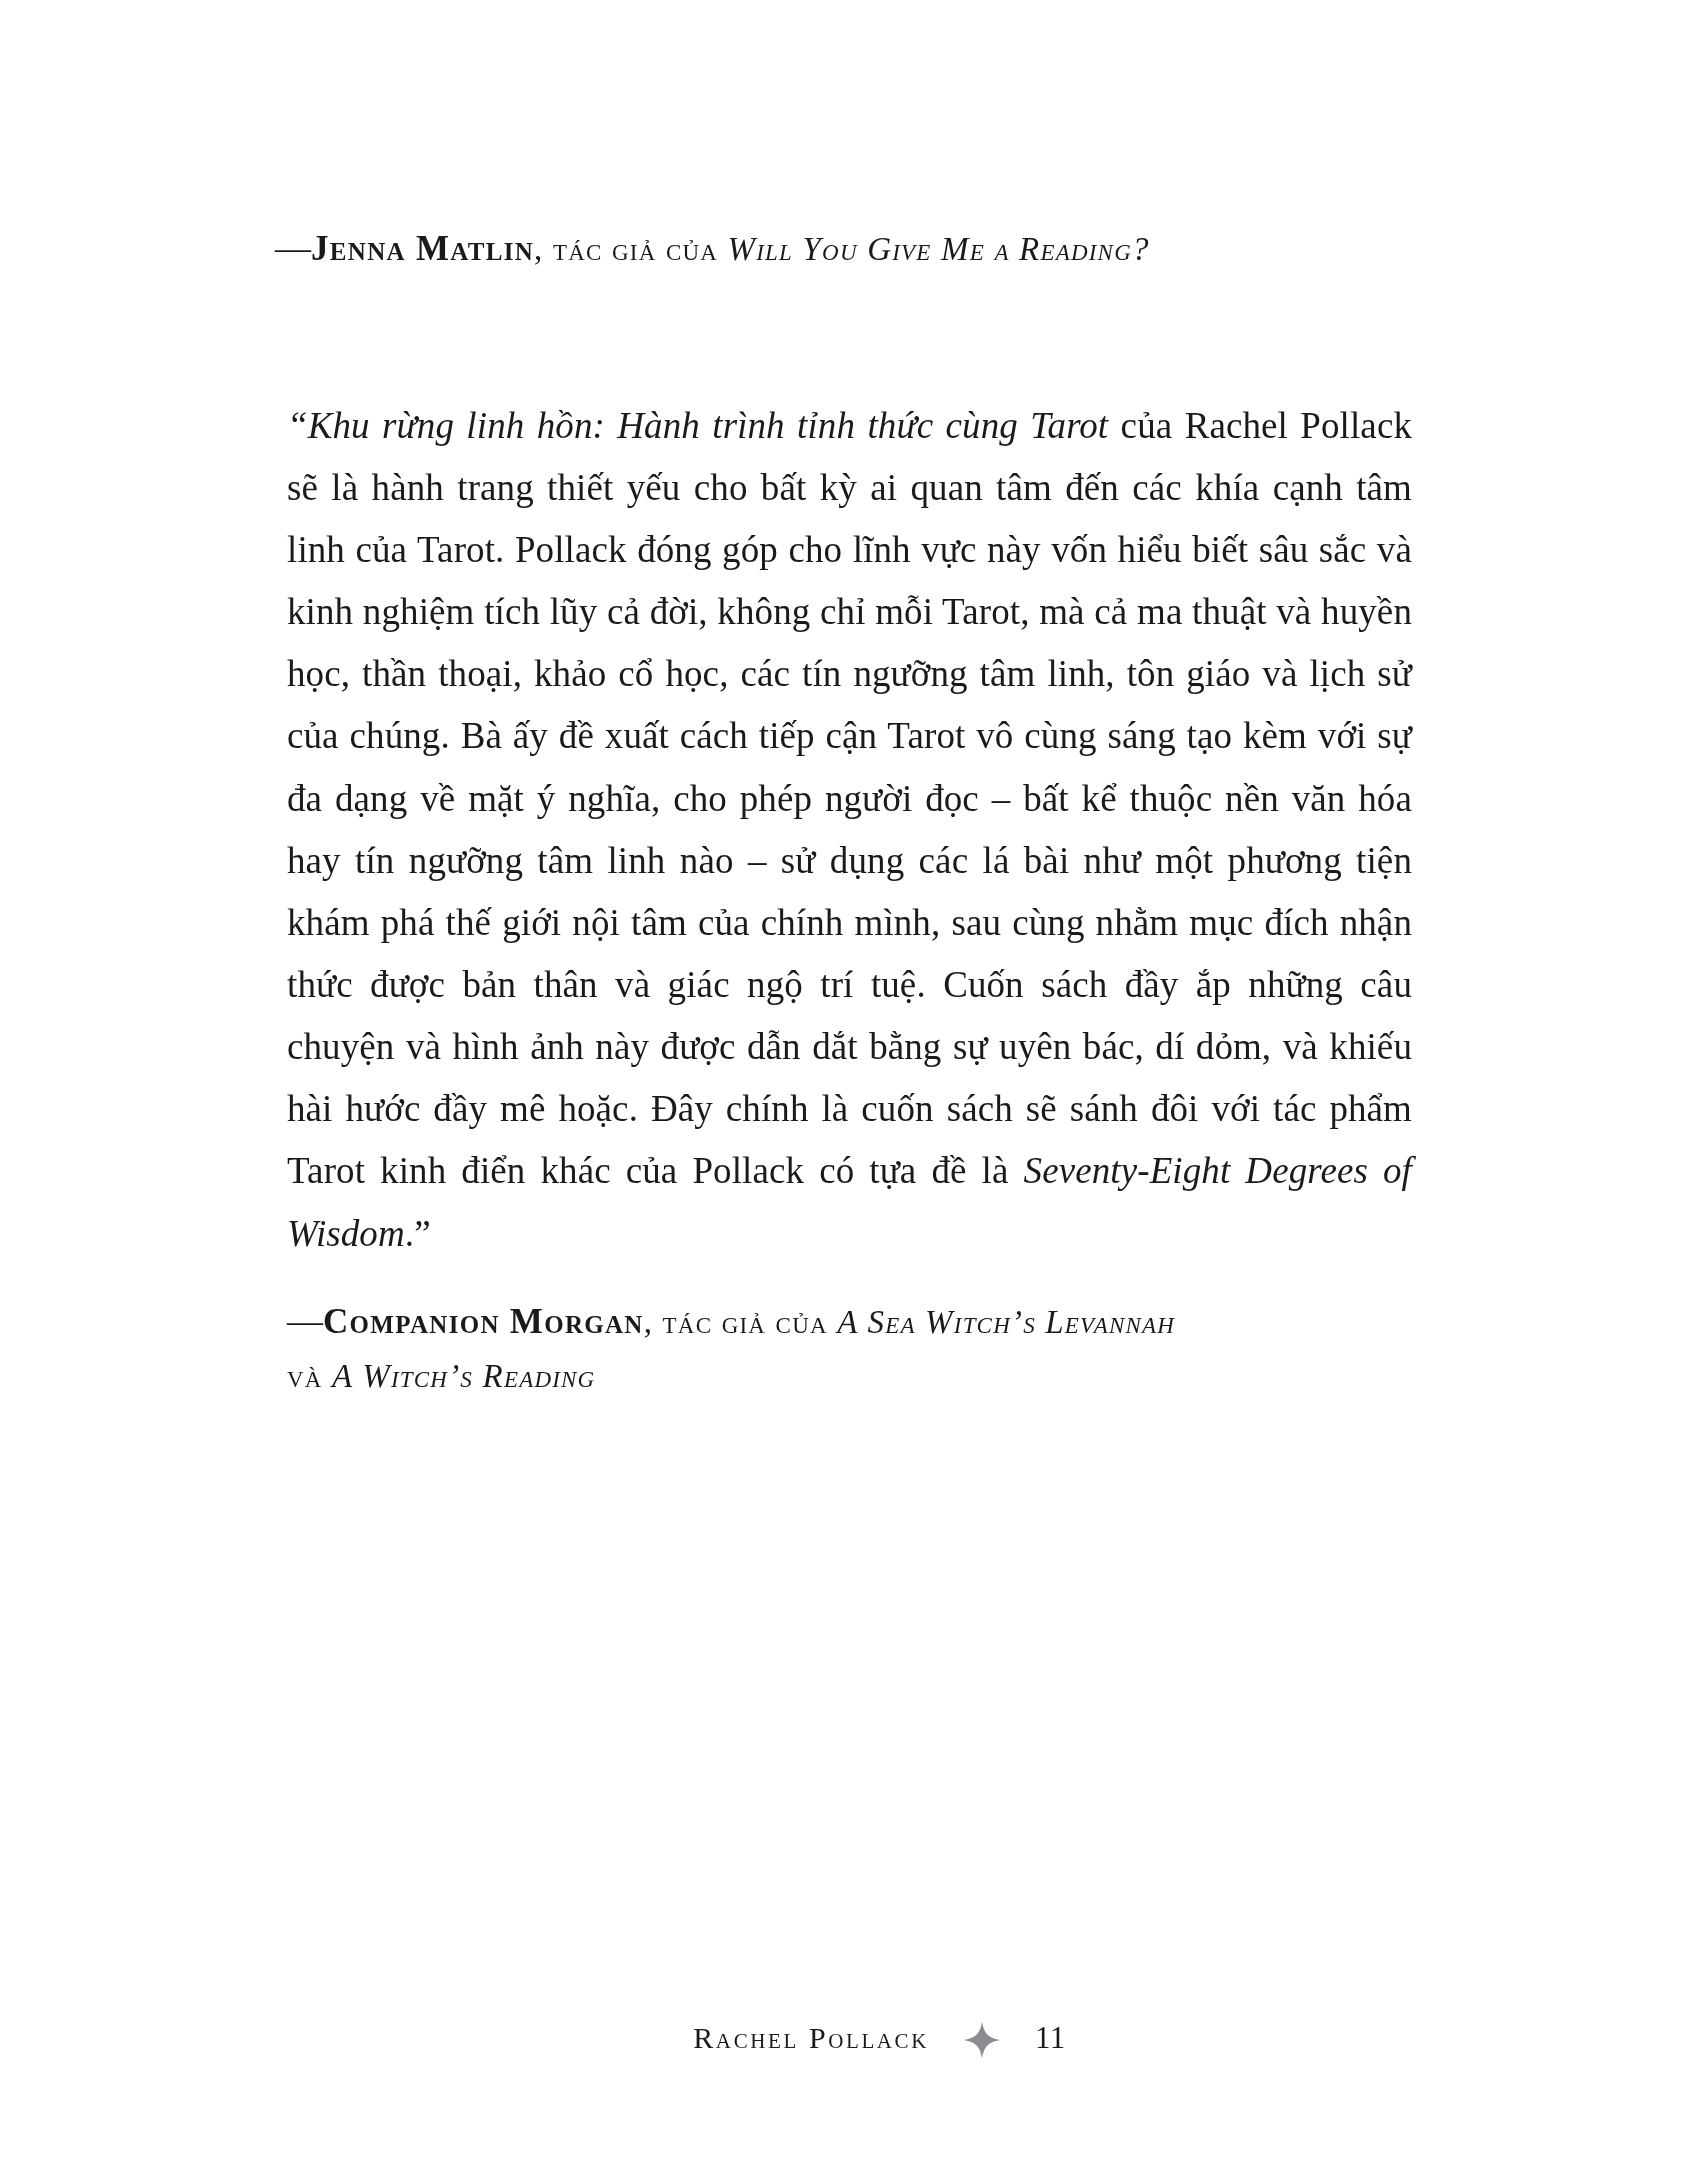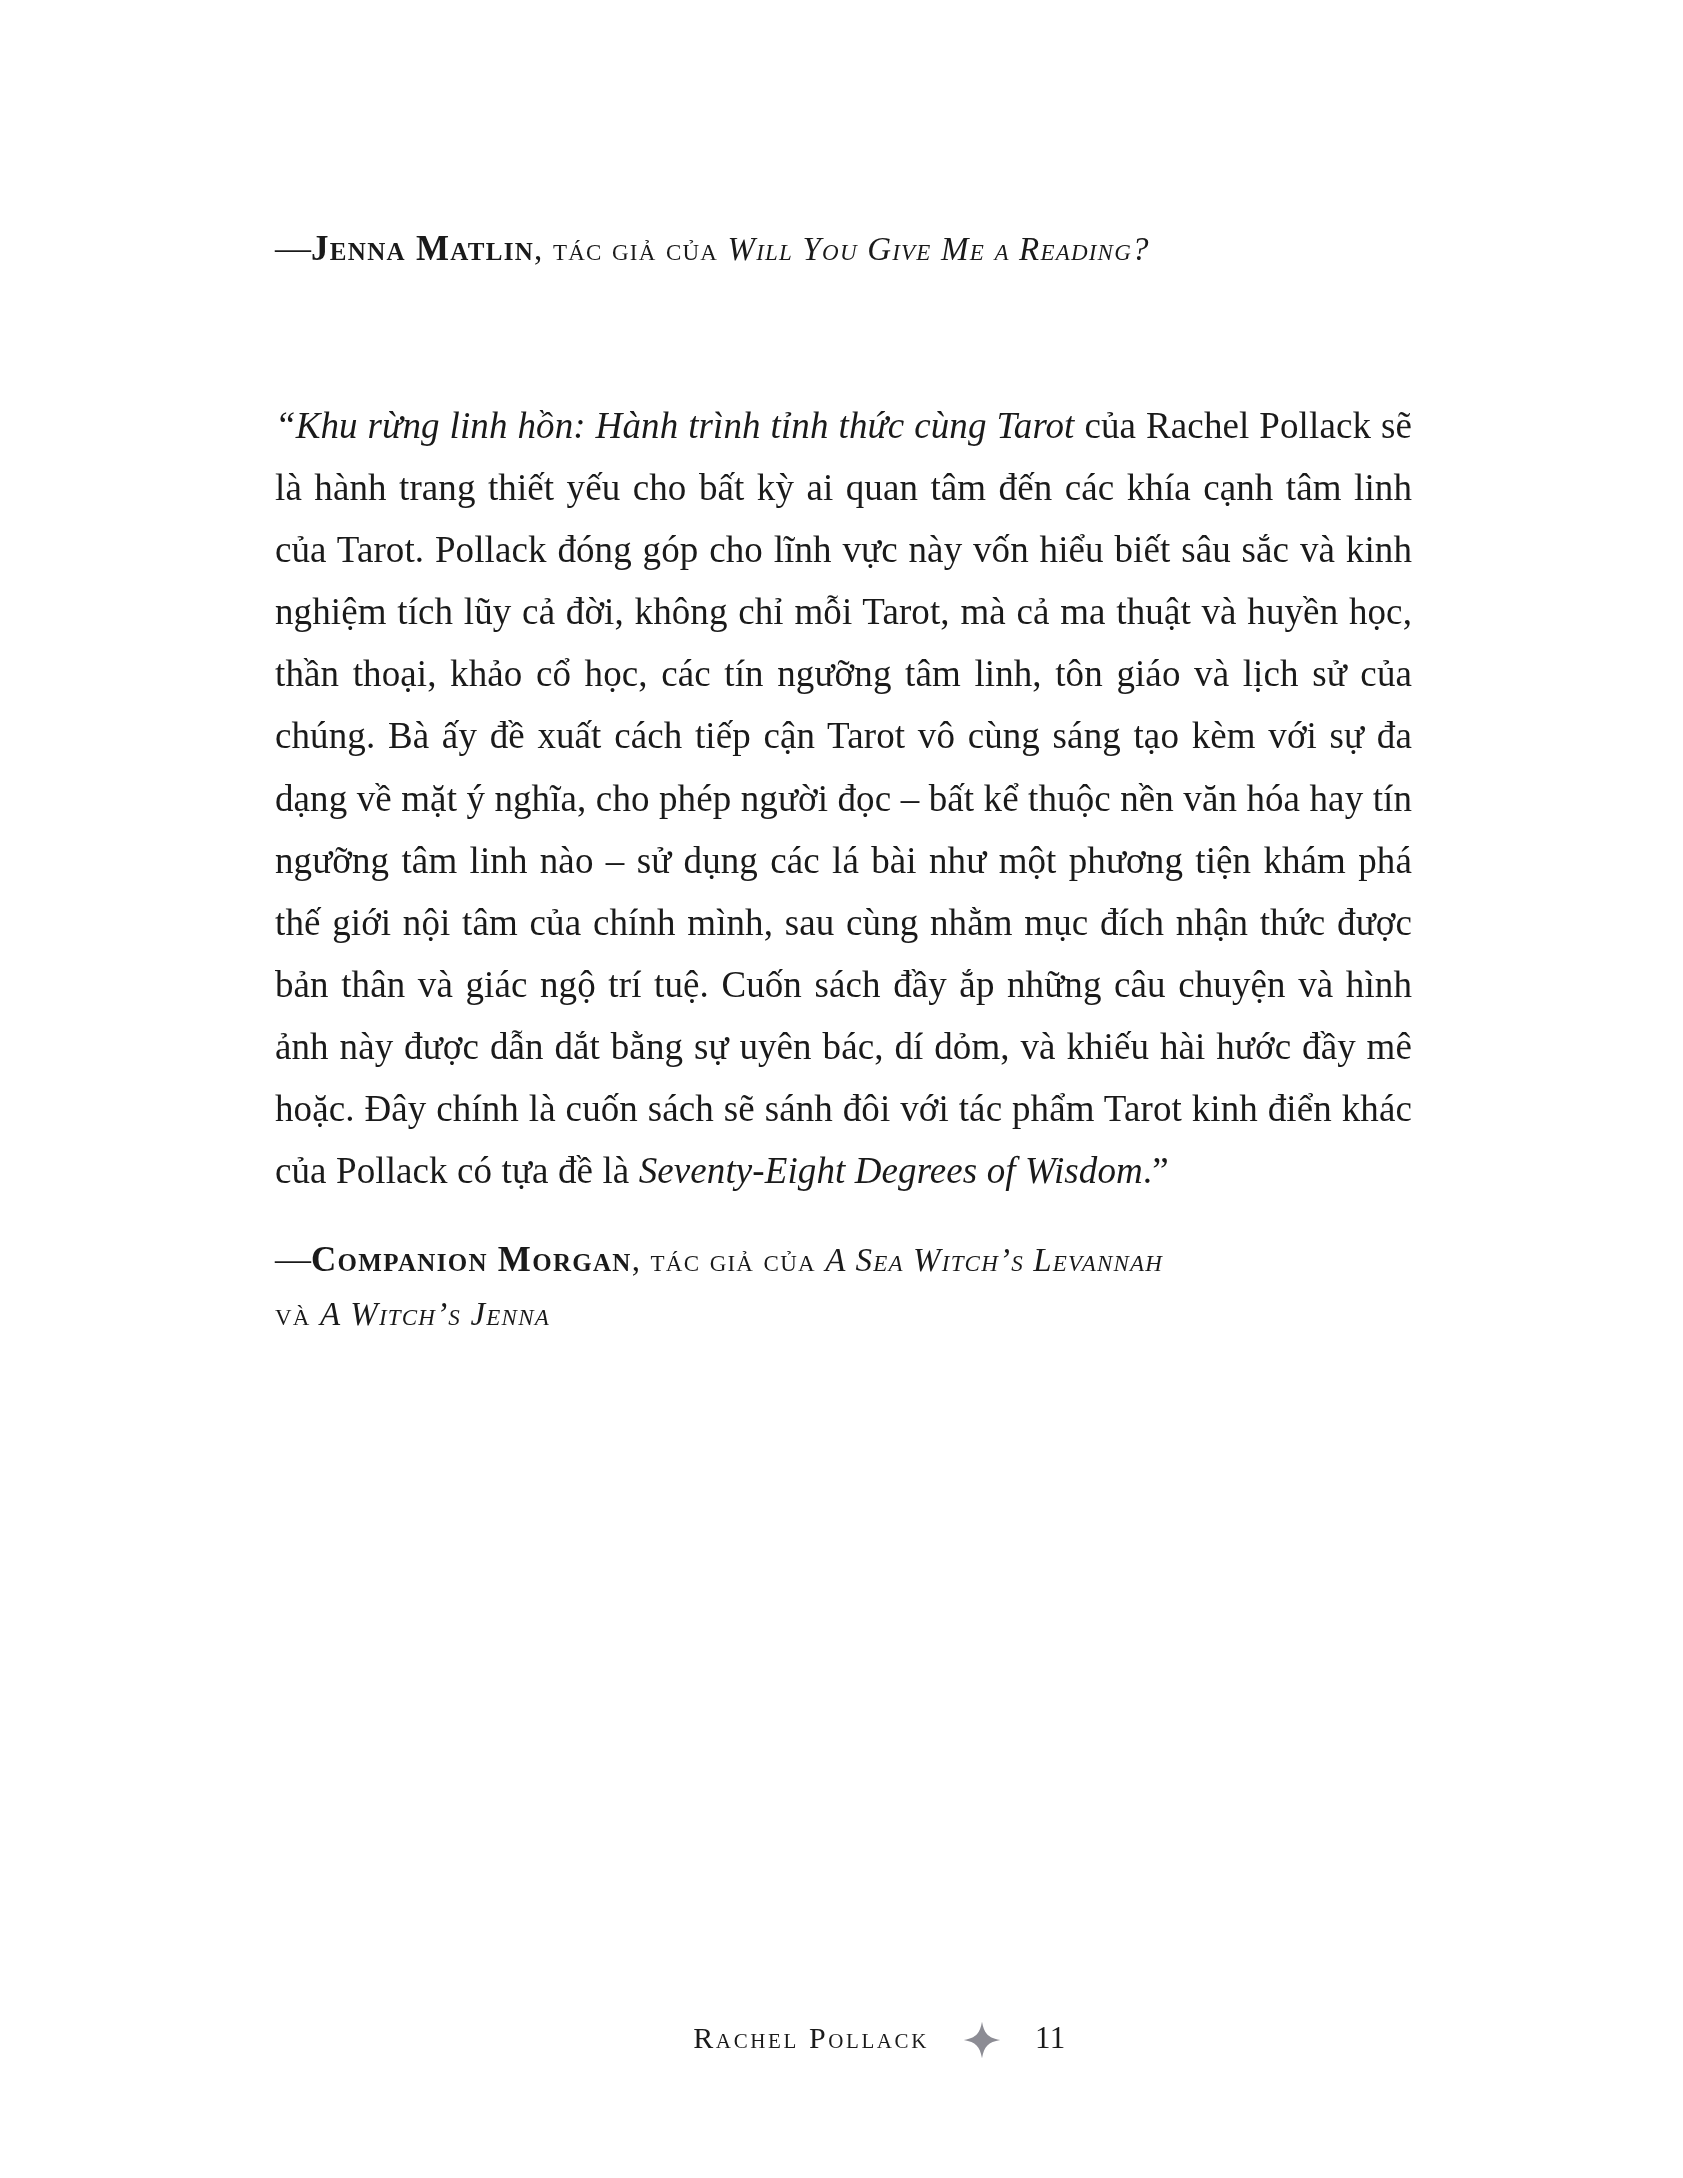--- a/index.html
+++ b/index.html
@@ -58,20 +58,21 @@
     letter-spacing: 1.3px;
     font-size: 35px;
   }
   .title-italic {
     font-style: italic;
     font-variant: small-caps;
     letter-spacing: 1.2px;
   }
   .blurb-block {
     margin-top: 117px;
+    margin-left: 12px;
   }
   .blurb-block p {
     text-align: justify;
   }
   em {
     font-style: italic;
   }
   .attribution-2 {
     margin-top: 28px;
   }
@@ -122,21 +123,21 @@
 
     <div class="blurb-continued">
       <div class="attribution">
         <span class="dash">—</span><span class="name">Jenna Matlin</span><span class="smallcaps">, tác giả của </span><span class="title-italic">Will You Give Me a Reading?</span>
       </div>
     </div>
 
     <div class="blurb-block">
       <p><em>“Khu rừng linh hồn: Hành trình tỉnh thức cùng Tarot</em><span> của Rachel Pollack sẽ là hành trang thiết yếu cho bất kỳ ai quan tâm đến các khía cạnh tâm linh của Tarot. Pollack đóng góp cho lĩnh vực này vốn hiểu biết sâu sắc và kinh nghiệm tích lũy cả đời, không chỉ mỗi Tarot, mà cả ma thuật và huyền học, thần thoại, khảo cổ học, các tín ngưỡng tâm linh, tôn giáo và lịch sử của chúng. Bà ấy đề xuất cách tiếp cận Tarot vô cùng sáng tạo kèm với sự đa dạng về mặt ý nghĩa, cho phép người đọc – bất kể thuộc nền văn hóa hay tín ngưỡng tâm linh nào – sử dụng các lá bài như một phương tiện khám phá thế giới nội tâm của chính mình, sau cùng nhằm mục đích nhận thức được bản thân và giác ngộ trí tuệ. Cuốn sách đầy ắp những câu chuyện và hình ảnh này được dẫn dắt bằng sự uyên bác, dí dỏm, và khiếu hài hước đầy mê hoặc. Đây chính là cuốn sách sẽ sánh đôi với tác phẩm Tarot kinh điển khác của Pollack có tựa đề là </span><em>Seventy-Eight Degrees of Wisdom</em><span>.”</span></p>
       <div class="attribution attribution-2">
-        <span class="dash">—</span><span class="name">Companion Morgan</span><span class="smallcaps">, tác giả của </span><span class="title-italic">A Sea Witch’s Levannah</span><span class="line2"><span class="smallcaps"> và </span><span class="title-italic">A Witch’s Jenna</span></span>
+        <span class="dash">—</span><span class="name">Companion Morgan</span><span class="smallcaps">, tác giả của </span><span class="title-italic">A Sea Witch’s Levannah</span><span class="line2"><span class="smallcaps"> và </span><span class="title-italic">A Witch’s Reading</span></span>
       </div>
     </div>
 
   </div>
 
   <div class="footer">
     <div class="footer-inner">
       <span class="running-head">Rachel Pollack</span>
       <span class="star-icon">
         <svg viewBox="0 0 100 100" width="38" height="38" aria-hidden="true">

